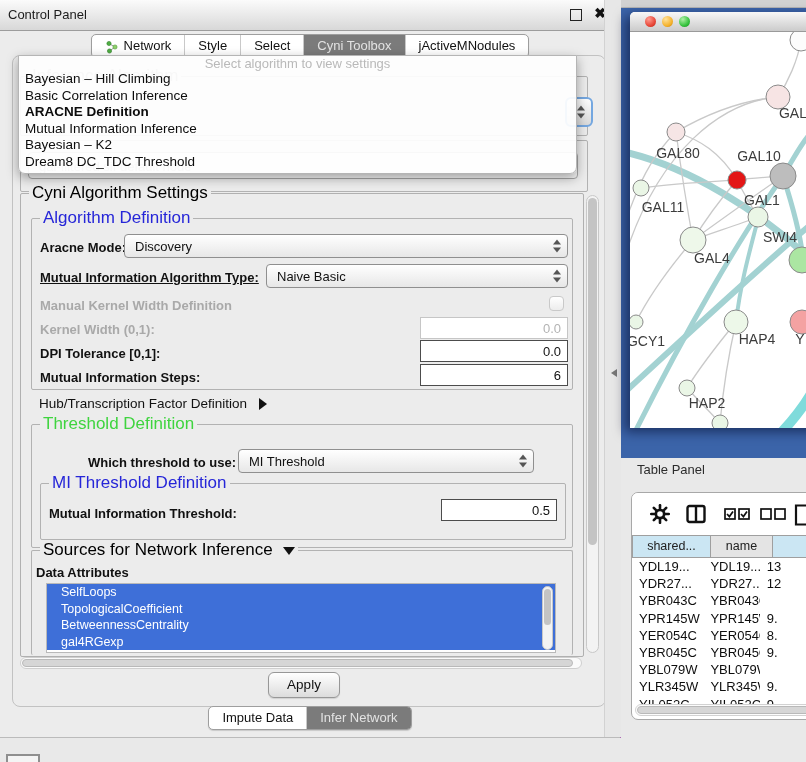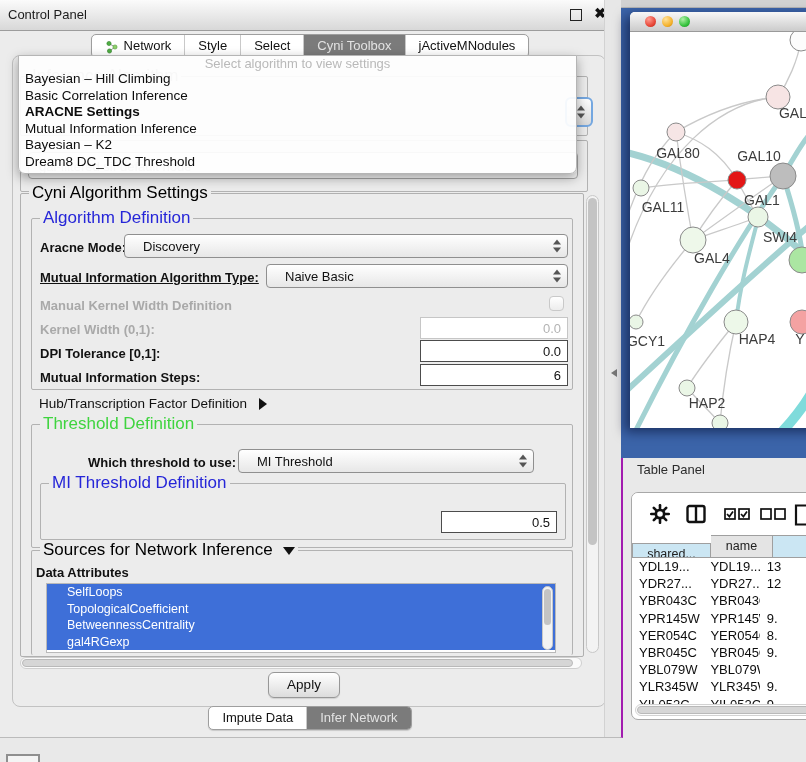--- a/index.html
+++ b/index.html
@@ -1,20 +1,20 @@
 <!DOCTYPE html>
 <html><head>
 <meta charset="utf-8">
 <style>
   html,body{margin:0;padding:0;background:#e9e9e9;}
   #root{position:relative;width:806px;height:762px;background:#e9e9e9;overflow:hidden;
         font-family:"Liberation Sans",sans-serif;-webkit-font-smoothing:antialiased;}
   
   .control-panel{position:absolute;left:0;top:0;width:620px;height:737px;background:#ececec;
-        border-right:3px solid #a21caf;border-bottom:1px solid #bbb;}
+        border-right:1px solid #a21caf;border-bottom:1px solid #bbb;}
   .cp-titlebar{position:absolute;left:0;top:0;width:100%;height:30px;
         background:linear-gradient(#fbfbfb,#d8d8d8);border-bottom:1px solid #9c9c9c;}
   .cp-title{position:absolute;left:8px;top:0;line-height:30px;font-size:13px;color:#1b1b1b;}
   .win-restore{position:absolute;right:38px;top:9px;width:10px;height:10px;border:1.6px solid #222;}
   .win-close{position:absolute;right:14px;top:5px;font-size:14px;font-weight:bold;color:#111;}
   
   .top-tabs-wrap{position:absolute;left:0;top:34px;width:100%;display:flex;justify-content:center;}
   .seg{display:inline-flex;border:1px solid #9e9e9e;border-radius:5px;overflow:hidden;background:#fff;
        height:22px;box-shadow:0 1px 1px rgba(0,0,0,.15);}
   .seg-item{padding:0 13px;line-height:22px;font-size:13px;color:#111;border-left:1px solid #c9c9c9;
@@ -47,38 +47,38 @@
   .popup-item.bold{font-weight:bold;}
   
   .cyni-group{position:absolute;left:20px;top:193px;width:562px;height:462px;border:1px solid #b0b0b0;border-radius:2px;}
   .lbl{position:absolute;font-size:13px;color:#111;white-space:nowrap;}
   .lbl.b{font-weight:bold;}
   .lbl.dis{color:#a9a9a9;font-weight:bold;}
   .blue-t{color:#2626d8;}
   .green-t{color:#3fd43f;}
   .combo{position:absolute;height:24px;border:1px solid #8f8f8f;border-radius:4px;
        background:linear-gradient(#ffffff,#e7e7e7);font-size:13px;color:#111;
-       line-height:24px;padding-left:18px;box-sizing:border-box;}
+       line-height:24px;padding-left:10px;box-sizing:border-box;}
   .spin{position:absolute;right:5px;top:50%;width:9px;height:13px;transform:translateY(-50%);}
   .spin:before{content:"";position:absolute;top:0;left:0;border-left:4.5px solid transparent;
        border-right:4.5px solid transparent;border-bottom:5px solid #555;}
   .spin:after{content:"";position:absolute;bottom:0;left:0;border-left:4.5px solid transparent;
        border-right:4.5px solid transparent;border-top:5px solid #555;}
   .num-field{position:absolute;height:22px;border:1px solid #4c4c4c;background:#fff;
        font-size:13px;color:#111;text-align:right;line-height:22px;padding-right:6px;box-sizing:border-box;}
   .num-field.dis{border:1px solid #c6c6c6;color:#b3b3b3;}
   .chk{position:absolute;width:15px;height:15px;border:1.5px solid #c9c9c9;border-radius:4px;
        background:linear-gradient(#fff,#ececec);box-sizing:border-box;}
   .tri-right{display:inline-block;width:0;height:0;border-top:6px solid transparent;
        border-bottom:6px solid transparent;border-left:8px solid #111;vertical-align:middle;margin-left:8px;}
   .tri-down{display:inline-block;width:0;height:0;border-left:6px solid transparent;
        border-right:6px solid transparent;border-top:8px solid #111;vertical-align:middle;margin-left:6px;}
   .listbox{position:absolute;left:14px;top:32px;width:508px;height:68px;border:1px solid #b9b9b9;
        background:#fff;overflow:hidden;}
-  .list-item{height:16.5px;line-height:16.5px;background:#3e6fd8;color:#fff;font-size:12.5px;padding-left:20px;}
+  .list-item{height:16.5px;line-height:16.5px;background:#3e6fd8;color:#fff;font-size:12.5px;padding-left:14px;}
   .vscroll{position:absolute;background:#f3f3f3;border:1px solid #c8c8c8;border-radius:7px;box-sizing:border-box;}
   .vthumb{position:absolute;left:1px;right:1px;background:#c4c4c4;border-radius:6px;}
   .hscroll{position:absolute;background:#fafafa;border:1px solid #cfcfcf;border-radius:7px;box-sizing:border-box;}
   .hthumb{position:absolute;top:1px;bottom:1px;background:#d6d6d6;border:1px solid #b9b9b9;border-radius:6px;}
   .apply-btn{position:absolute;left:268px;top:672px;width:70px;height:24px;border:1px solid #979797;
        border-radius:6px;background:linear-gradient(#ffffff,#dcdcdc);font-size:13.5px;color:#111;
        text-align:center;line-height:23px;box-shadow:0 1px 1px rgba(0,0,0,.12);}
   .bottom-tabs-wrap{position:absolute;left:0;top:706px;width:620px;display:flex;justify-content:center;}
   
   .top-strip{position:absolute;left:621px;top:0;width:185px;height:7px;background:#d2d2d2;border-bottom:1px solid #b3b3b3;}
@@ -160,21 +160,21 @@
         <span class="spin"></span>
       </div>
     <div class="fs" style="left:20px;top:140px;width:566px;height:50px;"></div>
     <div class="bg-combo">gal-filtered sif default node</div>
 
     <div class="popup">
       <div class="popup-prompt">Select algorithm to view settings</div>
       <div id="popup-items">
           <div class="popup-item">Bayesian – Hill Climbing</div>
           <div class="popup-item">Basic Correlation Inference</div>
-          <div class="popup-item bold">ARACNE Settings</div>
+          <div class="popup-item bold">ARACNE Definition</div>
           <div class="popup-item">Mutual Information Inference</div>
           <div class="popup-item">Bayesian – K2</div>
           <div class="popup-item">Dream8 DC_TDC Threshold</div>
         </div>
     </div>
 
     <div class="cyni-group">
       <span class="fs-title">Cyni Algorithm Settings</span>
 
       <div class="fs" style="left:10px;top:24px;width:540px;height:170px;">
@@ -214,21 +214,22 @@
         <span class="fs-title green-t">Threshold Definition</span>
 
         <span class="lbl b" style="left:56px;top:30px;">Which threshold to use:</span>
         <div class="combo" style="left:206px;top:24px;width:296px;">
           <span>MI Threshold</span>
           <span class="spin"></span>
         </div>
 
         <div class="fs" style="left:8px;top:58px;width:524px;height:55px;">
           <span class="fs-title blue-t">MI Threshold Definition</span>
-          <div class="num-field" style="left:400px;top:15px;width:116px;margin-top:12px;">0.5</div>
+          <span class="lbl b" style="left:8px;top:22px;">Mutual Information Threshold:</span>
+          <div class="num-field" style="left:400px;top:15px;width:116px;">0.5</div>
         </div>
       </div>
 
       <div class="fs" style="left:10px;top:356px;width:540px;height:104px;border-bottom:none;">
         <span class="fs-title">
           <span>Sources for Network Inference</span>
           <span class="tri-down"></span>
         </span>
         <span class="lbl b" style="left:4px;top:14px;">Data Attributes</span>
         <div class="listbox">
@@ -372,21 +373,21 @@
         </svg>
       </span>
       <span class="tbl-icon" style="left:162px;width:24px;">
         <svg viewBox="0 0 24 22" width="24" height="22">
           <path d="M2,1.5 h12 l6,6 v13 h-18 z" fill="none" stroke="#111" stroke-width="2.2"></path>
           <path d="M14,1.5 v6 h6" fill="none" stroke="#111" stroke-width="2.2"></path>
         </svg>
       </span>
     </div>
     <div class="tbl-header" id="tbl-header">
-        <div class="th hl" style="width: 79px; margin-top: 8px;">shared...</div>
+        <div class="th hl" style="width: 79px;">shared...</div>
         <div class="th" style="width: 62px;">name</div>
         <div class="th hl" style="width: 80px;">A</div>
       </div>
     <div class="tbl-rows" id="tbl-rows">
         <div class="tr">
           <div class="td" style="width: 79px;">YDL19...</div>
           <div class="td" style="width: 62px;">YDL19...</div>
           <div class="td" style="width: 80px;">13</div>
         </div>
         <div class="tr">

